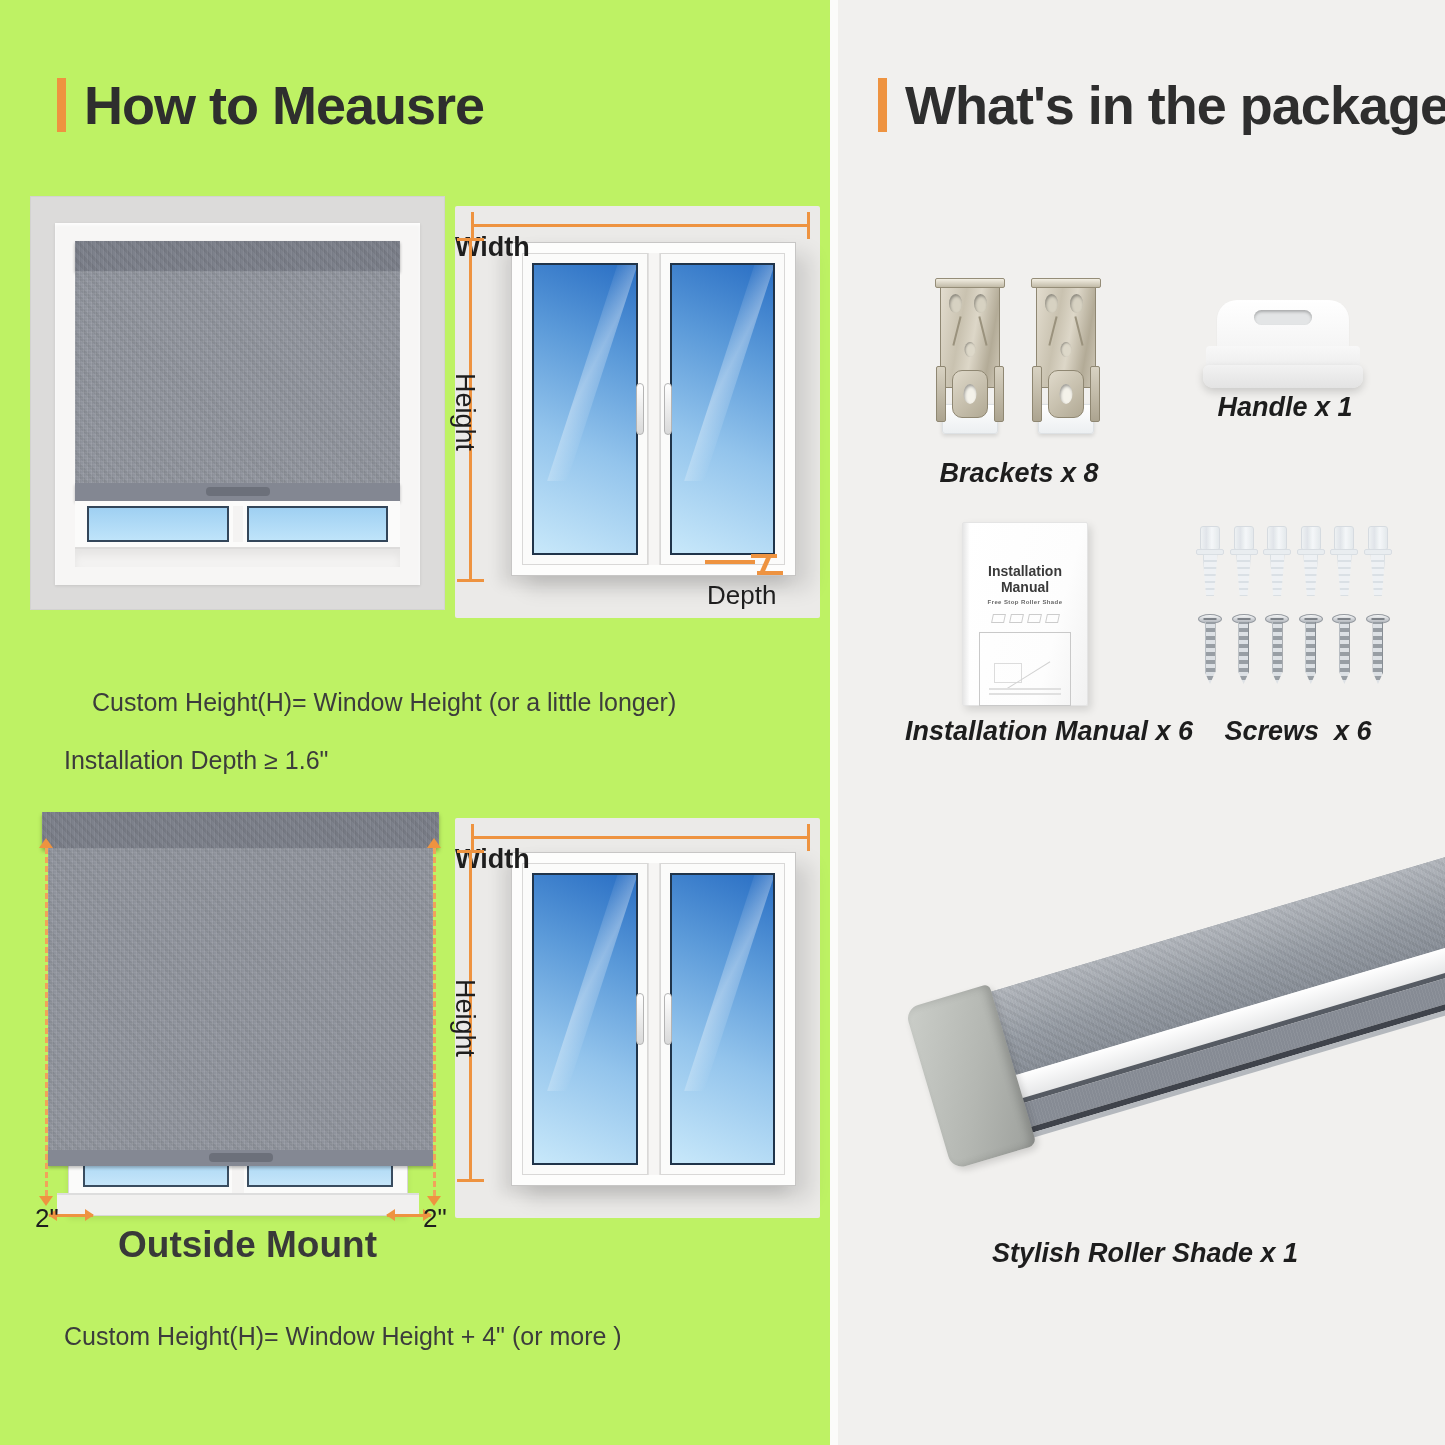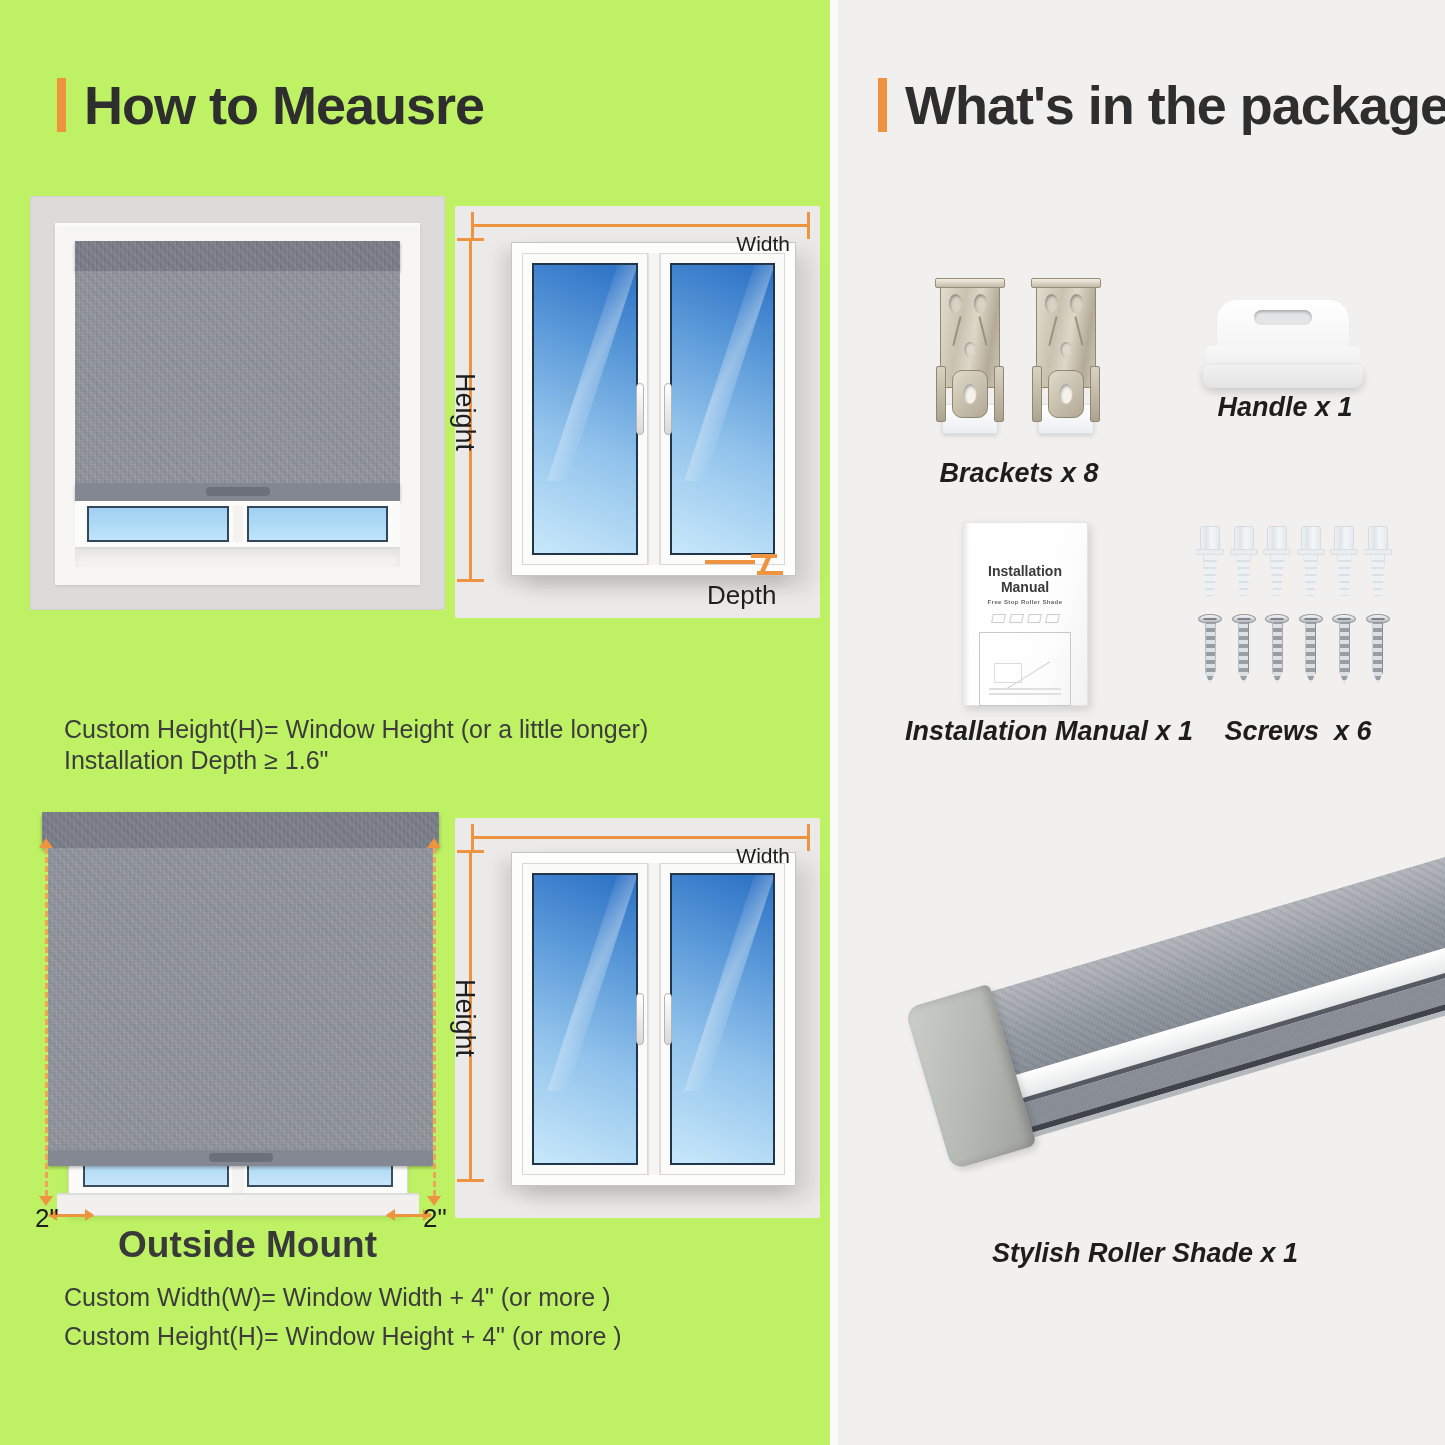--- a/index.html
+++ b/index.html
@@ -62,39 +62,39 @@
   .glass{position:absolute;inset:9px;background:linear-gradient(203deg,#2a6fc4 0%,#5b9ad9 30%,#93c4ec 62%,#c8e8fa 100%);border:2px solid #20344a;overflow:hidden;}
   .glass::after{content:"";position:absolute;left:52%;top:-10%;width:20%;height:85%;background:linear-gradient(100deg,rgba(255,255,255,0) 0,rgba(255,255,255,0.35) 50%,rgba(255,255,255,0) 100%);transform:skewX(-18deg);}
   .mullion{width:12px;background:#f6f5f4;border-left:1px solid #e2e1e0;border-right:1px solid #e2e1e0;}
   .wd-handle{position:absolute;width:8px;height:52px;background:linear-gradient(#fff,#d9d9d9);border:1px solid #b4b4b4;border-radius:4px;top:50%;margin-top:-26px;z-index:2;}
   .wd-handle.hl{left:calc(50% - 18px);}
   .wd-handle.hr{left:calc(50% + 10px);}
 
   .meas-w{position:absolute;left:16px;right:10px;top:18px;height:3px;background:var(--orange);}
   .meas-w::before,.meas-w::after{content:"";position:absolute;width:3px;height:27px;top:-12px;background:var(--orange);}
   .meas-w::before{left:0;} .meas-w::after{right:0;}
-  .wlabel{position:absolute;left:0;right:30px;top:26px;text-align:right;font-size:21px;font-weight:400;color:#1e1e1e;}
+  .wlabel{position:absolute;left:0;right:30px;top:26px;text-align:left;font-size:27px;font-weight:700;color:#1e1e1e;}
   .meas-h{position:absolute;left:14px;top:32px;bottom:36px;width:3px;background:var(--orange);}
   .meas-h::before,.meas-h::after{content:"";position:absolute;height:3px;width:27px;left:-12px;background:var(--orange);}
   .meas-h::before{top:0;} .meas-h::after{bottom:0;}
   .hlabel{position:absolute;left:9px;top:50%;transform:translate(-50%,-50%) rotate(90deg);font-size:27px;font-weight:500;color:#1e1e1e;white-space:nowrap;}
 
   .depth-line{position:absolute;left:250px;top:354px;width:50px;height:4px;background:var(--orange);}
   .depth-ibeam{position:absolute;left:296px;top:348px;width:32px;height:24px;}
   .di-top{position:absolute;left:0;top:0;width:26px;height:4px;background:var(--orange);}
   .di-stem{position:absolute;left:12px;top:3px;width:5px;height:15px;background:var(--orange);transform:skewX(-24deg);}
   .di-bot{position:absolute;left:6px;top:17px;width:26px;height:4px;background:var(--orange);}
   .dlabel{position:absolute;left:252px;top:374px;font-size:26px;font-weight:500;color:#1e1e1e;}
 
   
   .mount-heading{position:absolute;text-align:center;font-size:37px;font-weight:bold;color:#393939;}
   #inside-heading{left:30px;top:610px;width:415px;}
   #outside-heading{left:35px;top:1224px;width:425px;}
   .spec{position:absolute;left:64px;font-size:25px;color:var(--body);white-space:pre;}
-  #il1{top:672px;} #il2{top:715px;} #il3{top:746px;}
+  #il1{top:672px;} #il2{top:688px;margin-left:28px;} #il3{top:746px;}
   #ol1{top:1283px;} #ol2{top:1322px;}
 
   
   #fig-outside{position:absolute;left:35px;top:800px;width:425px;height:445px;}
   .of-window{position:absolute;left:33px;top:330px;width:340px;height:86px;background:#fbfbfa;border:1px solid #d8d7d6;box-shadow:0 3px 6px rgba(0,0,0,0.08);}
   .of-pane{position:absolute;top:26px;height:30px;background:linear-gradient(#a9d6f3,#c6e6fa);border:2px solid #3a4d60;}
   .of-pane.pl{left:14px;width:146px;}
   .of-pane.pr{right:14px;width:146px;}
   .of-mull{position:absolute;left:50%;top:0;transform:translateX(-50%);width:12px;height:64px;background:#f4f3f2;}
   .of-sill{position:absolute;left:-12px;right:-12px;bottom:0;height:22px;background:#f1f0ef;border-top:2px solid #ddd;}
@@ -283,21 +283,20 @@
         <div class="wd-handle hr"></div>
       </div>
     </div>
     <div class="meas-w"></div>
     <div class="wlabel">Width</div>
     <div class="meas-h"></div>
     <div class="hlabel">Height</div>
   </div>
 
   <div class="mount-heading" id="outside-heading">Outside Mount</div>
-  <div class="spec" id="ol1">Custom Width(W)= Window Width + 4" (or more )</div>
   <div class="spec" id="ol2">Custom Height(H)= Window Height + 4" (or more )</div>
 
   <div class="sec-head" id="head-right">
     <span class="accent-bar"></span>
     <span class="sec-title">What's in the package</span>
   </div>
 
   <div id="brackets-fig">
     <div class="bracket">
       <div class="bk-plastic"></div>
@@ -345,21 +344,21 @@
       <span class="man-step"></span>
       <span class="man-step"></span>
       <span class="man-step"></span>
     </div>
     <div class="man-box"></div>
     <div style="position:absolute;bottom:10px;left:0;right:0;">
       <div class="man-foot-line"></div>
       <div class="man-foot-line"></div>
     </div>
   </div>
-  <div class="item-label" id="manual-label">Installation Manual x 1</div>
+  <div class="item-label" id="manual-label">Installation Manual x 6</div>
 
   <div id="screws-fig">
     <div class="anchors">
       <div class="anchor">
           <div class="a-collar"></div>
           <div class="a-flange"></div>
           <div class="a-body"></div>
         </div>
       <div class="anchor">
           <div class="a-collar"></div>

